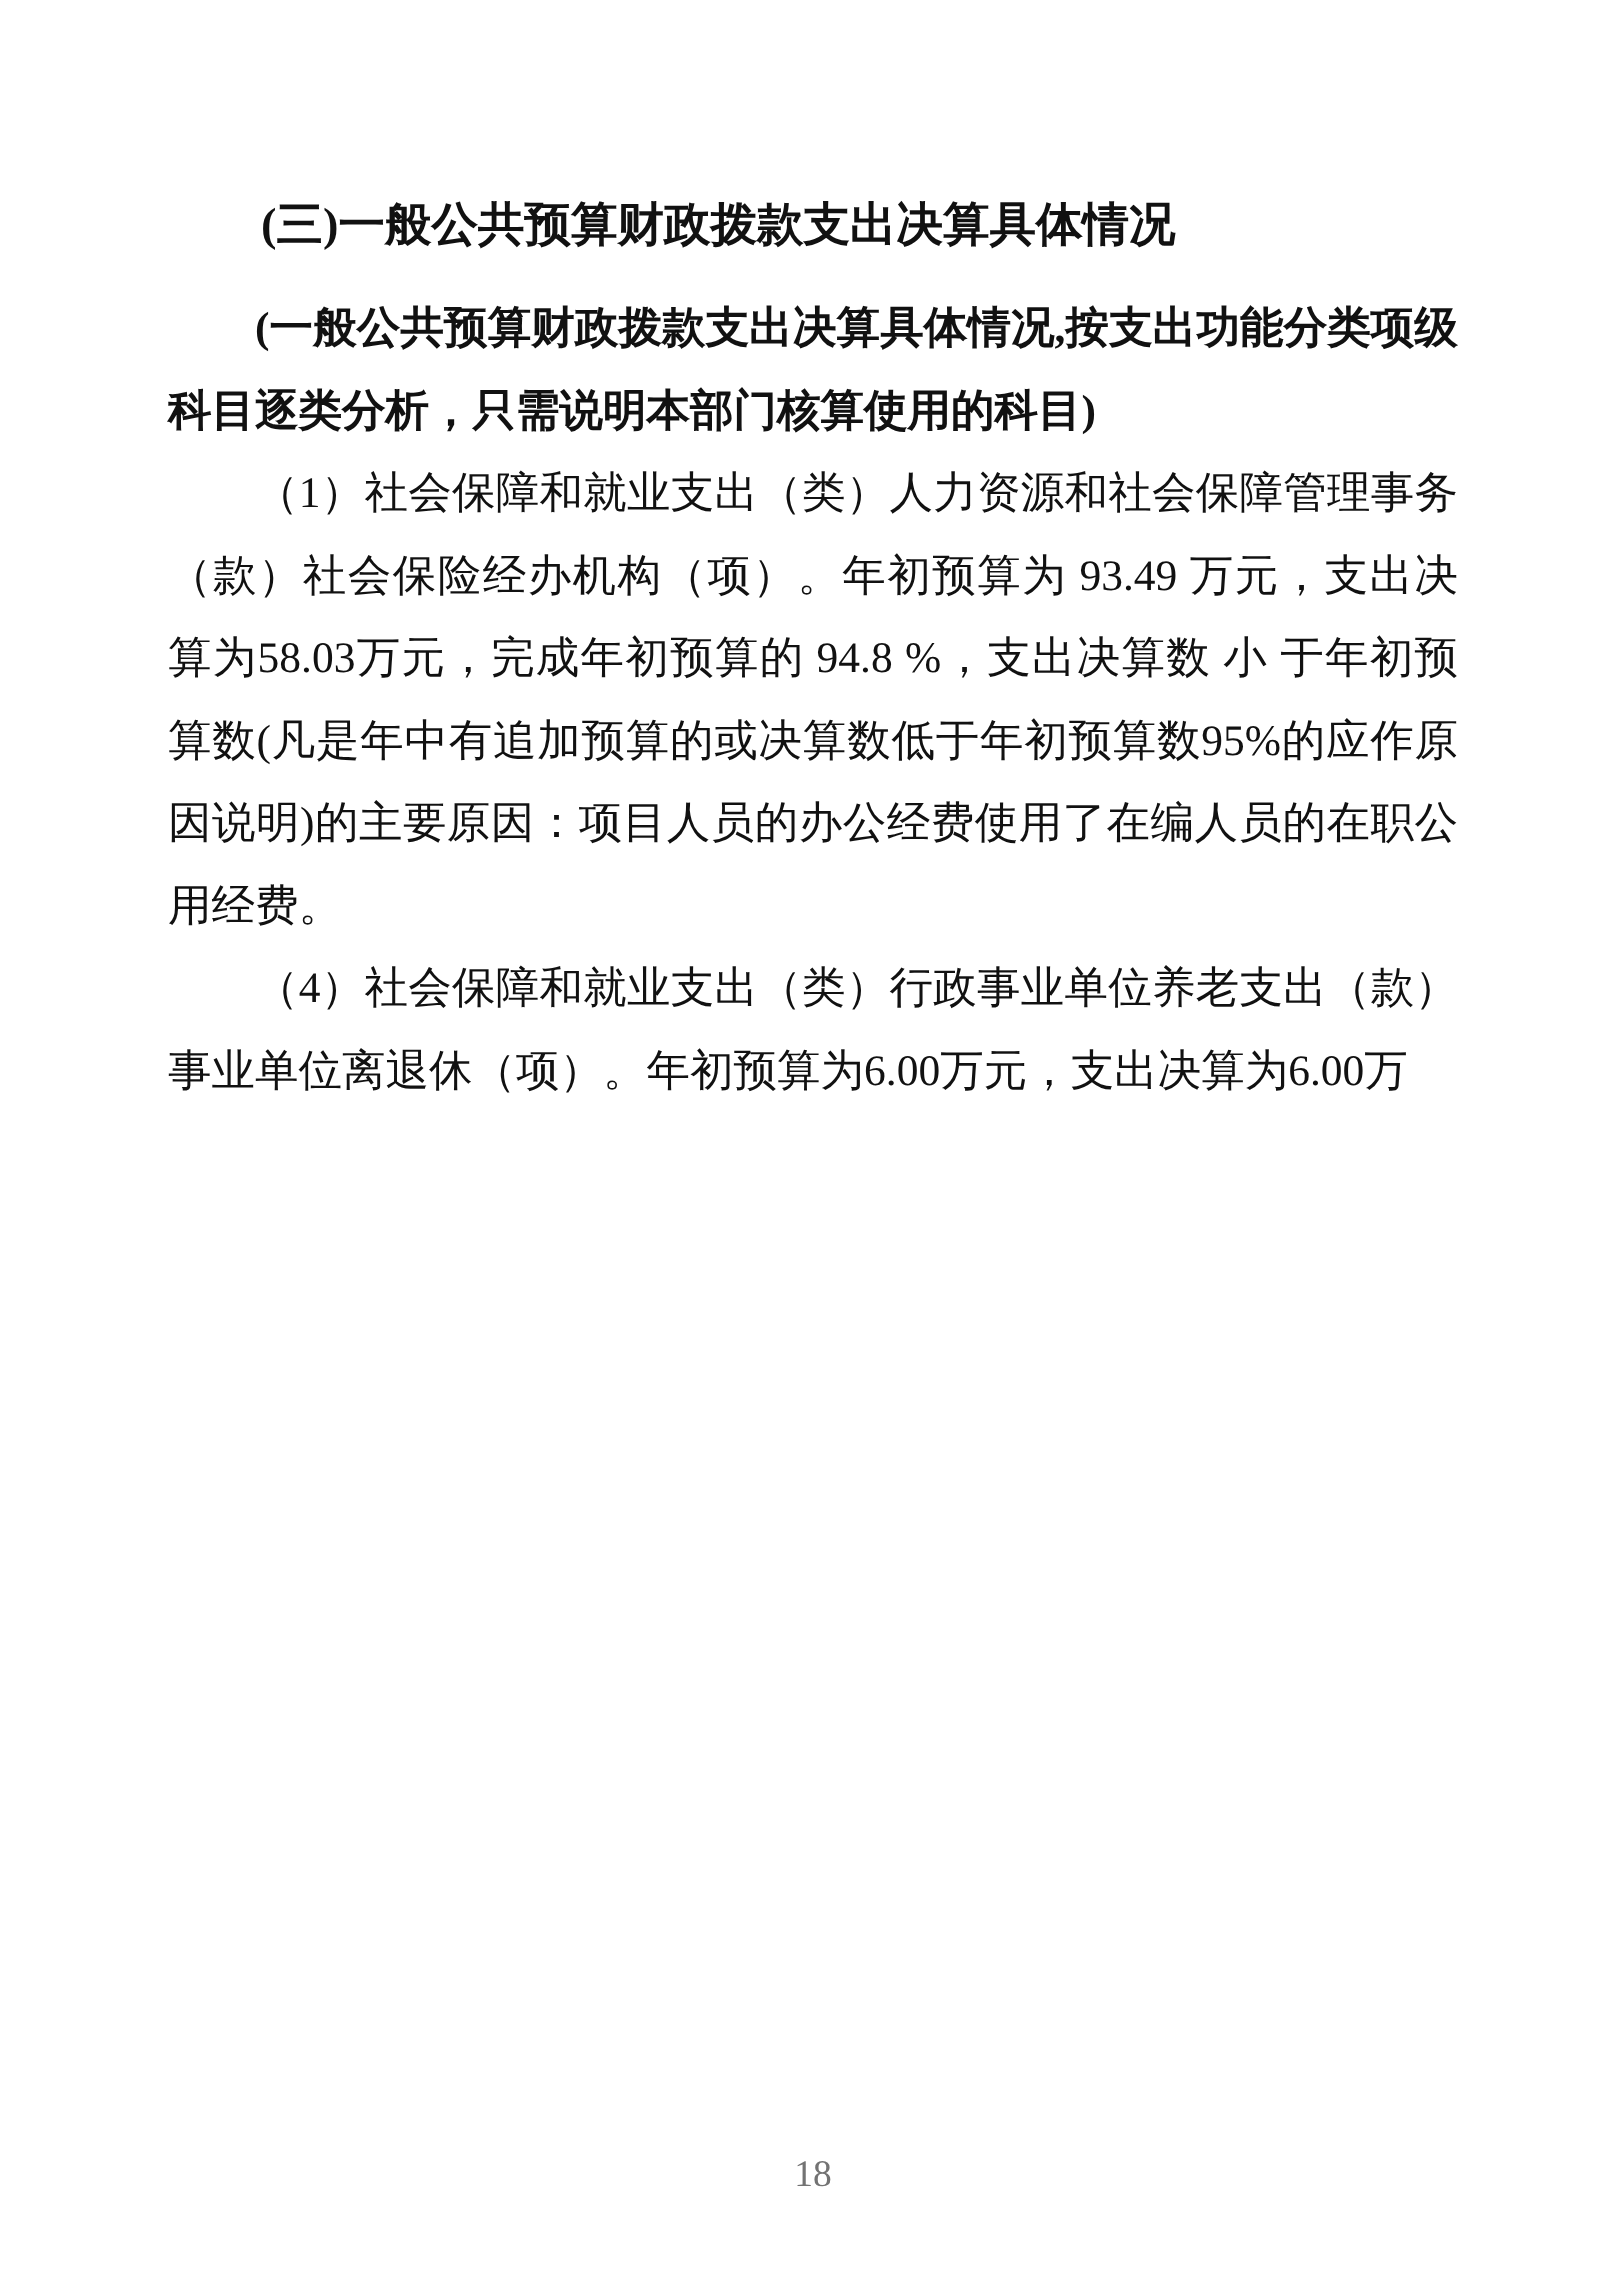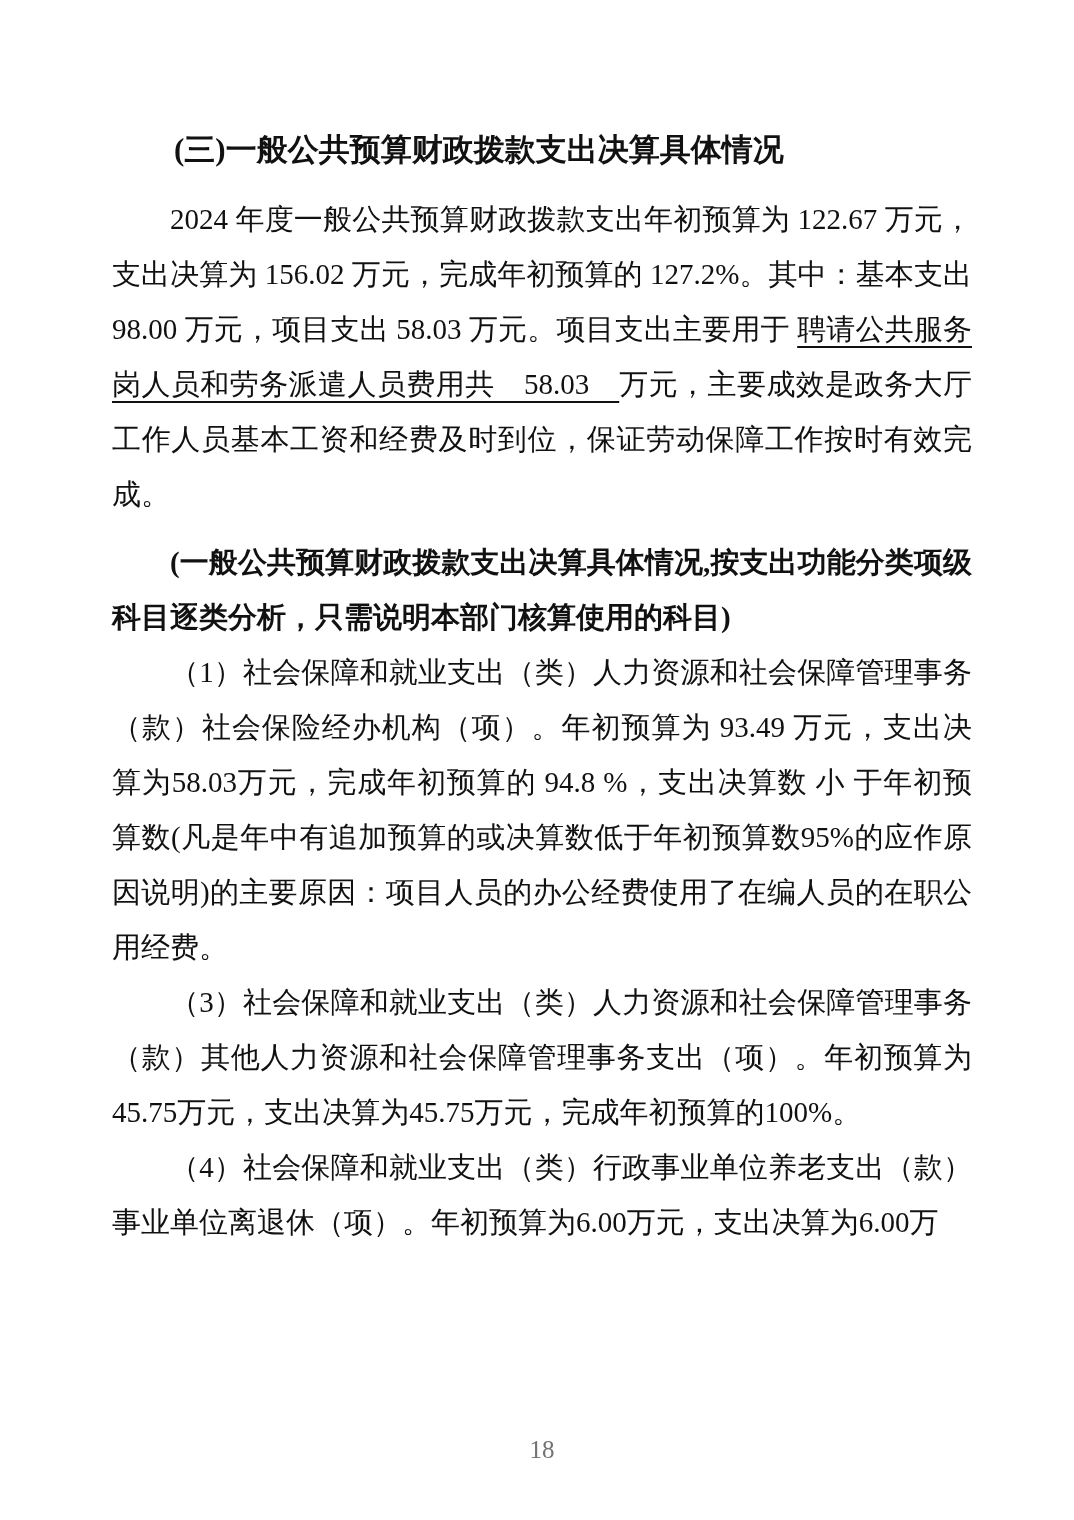--- a/index.html
+++ b/index.html
@@ -59,28 +59,26 @@
   }
 </style>
 </head>
 <body>
 
 <div class="page">
   <div class="text-block">
 
     <h2 class="heading">(三)一般公共预算财政拨款支出决算具体情况</h2>
 
-    <p class="para"><span>2024 年度一般公共预算财政拨款支出年初预算为 122.67 万元，支出决算为 156.02 万元，完成年初预算的 127.2%。其中：基本支出 98.00 万元，项目支出 58.03 万元。项目支出主要用于 </span><span class="underlined">聘请公共服务岗人员和劳务派遣人员费用共　58.03　</span><span>万元，主要成效是政务大厅工作人员基本工资和经费及时到位，保证劳动保障工作按时有效完成。</span></p>
 
     <p class="para bold-note">(一般公共预算财政拨款支出决算具体情况,按支出功能分类项级科目逐类分析，只需说明本部门核算使用的科目)</p>
 
 
     <p class="para">（1）社会保障和就业支出（类）人力资源和社会保障管理事务（款）社会保险经办机构（项）。年初预算为 93.49 万元，支出决算为58.03万元，完成年初预算的 94.8 %，支出决算数 小 于年初预算数(凡是年中有追加预算的或决算数低于年初预算数95%的应作原因说明)的主要原因：项目人员的办公经费使用了在编人员的在职公用经费。</p>
 
 
-    <p class="para">（3）社会保障和就业支出（类）人力资源和社会保障管理事务（款）其他人力资源和社会保障管理事务支出（项）。年初预算为45.75万元，支出决算为45.75万元，完成年初预算的100%。</p>
 
     <p class="para">（4）社会保障和就业支出（类）行政事业单位养老支出（款）事业单位离退休（项）。年初预算为6.00万元，支出决算为6.00万</p>
 
   </div>
 
   <div class="page-number">18</div>
 </div>
 
 </body></html>

